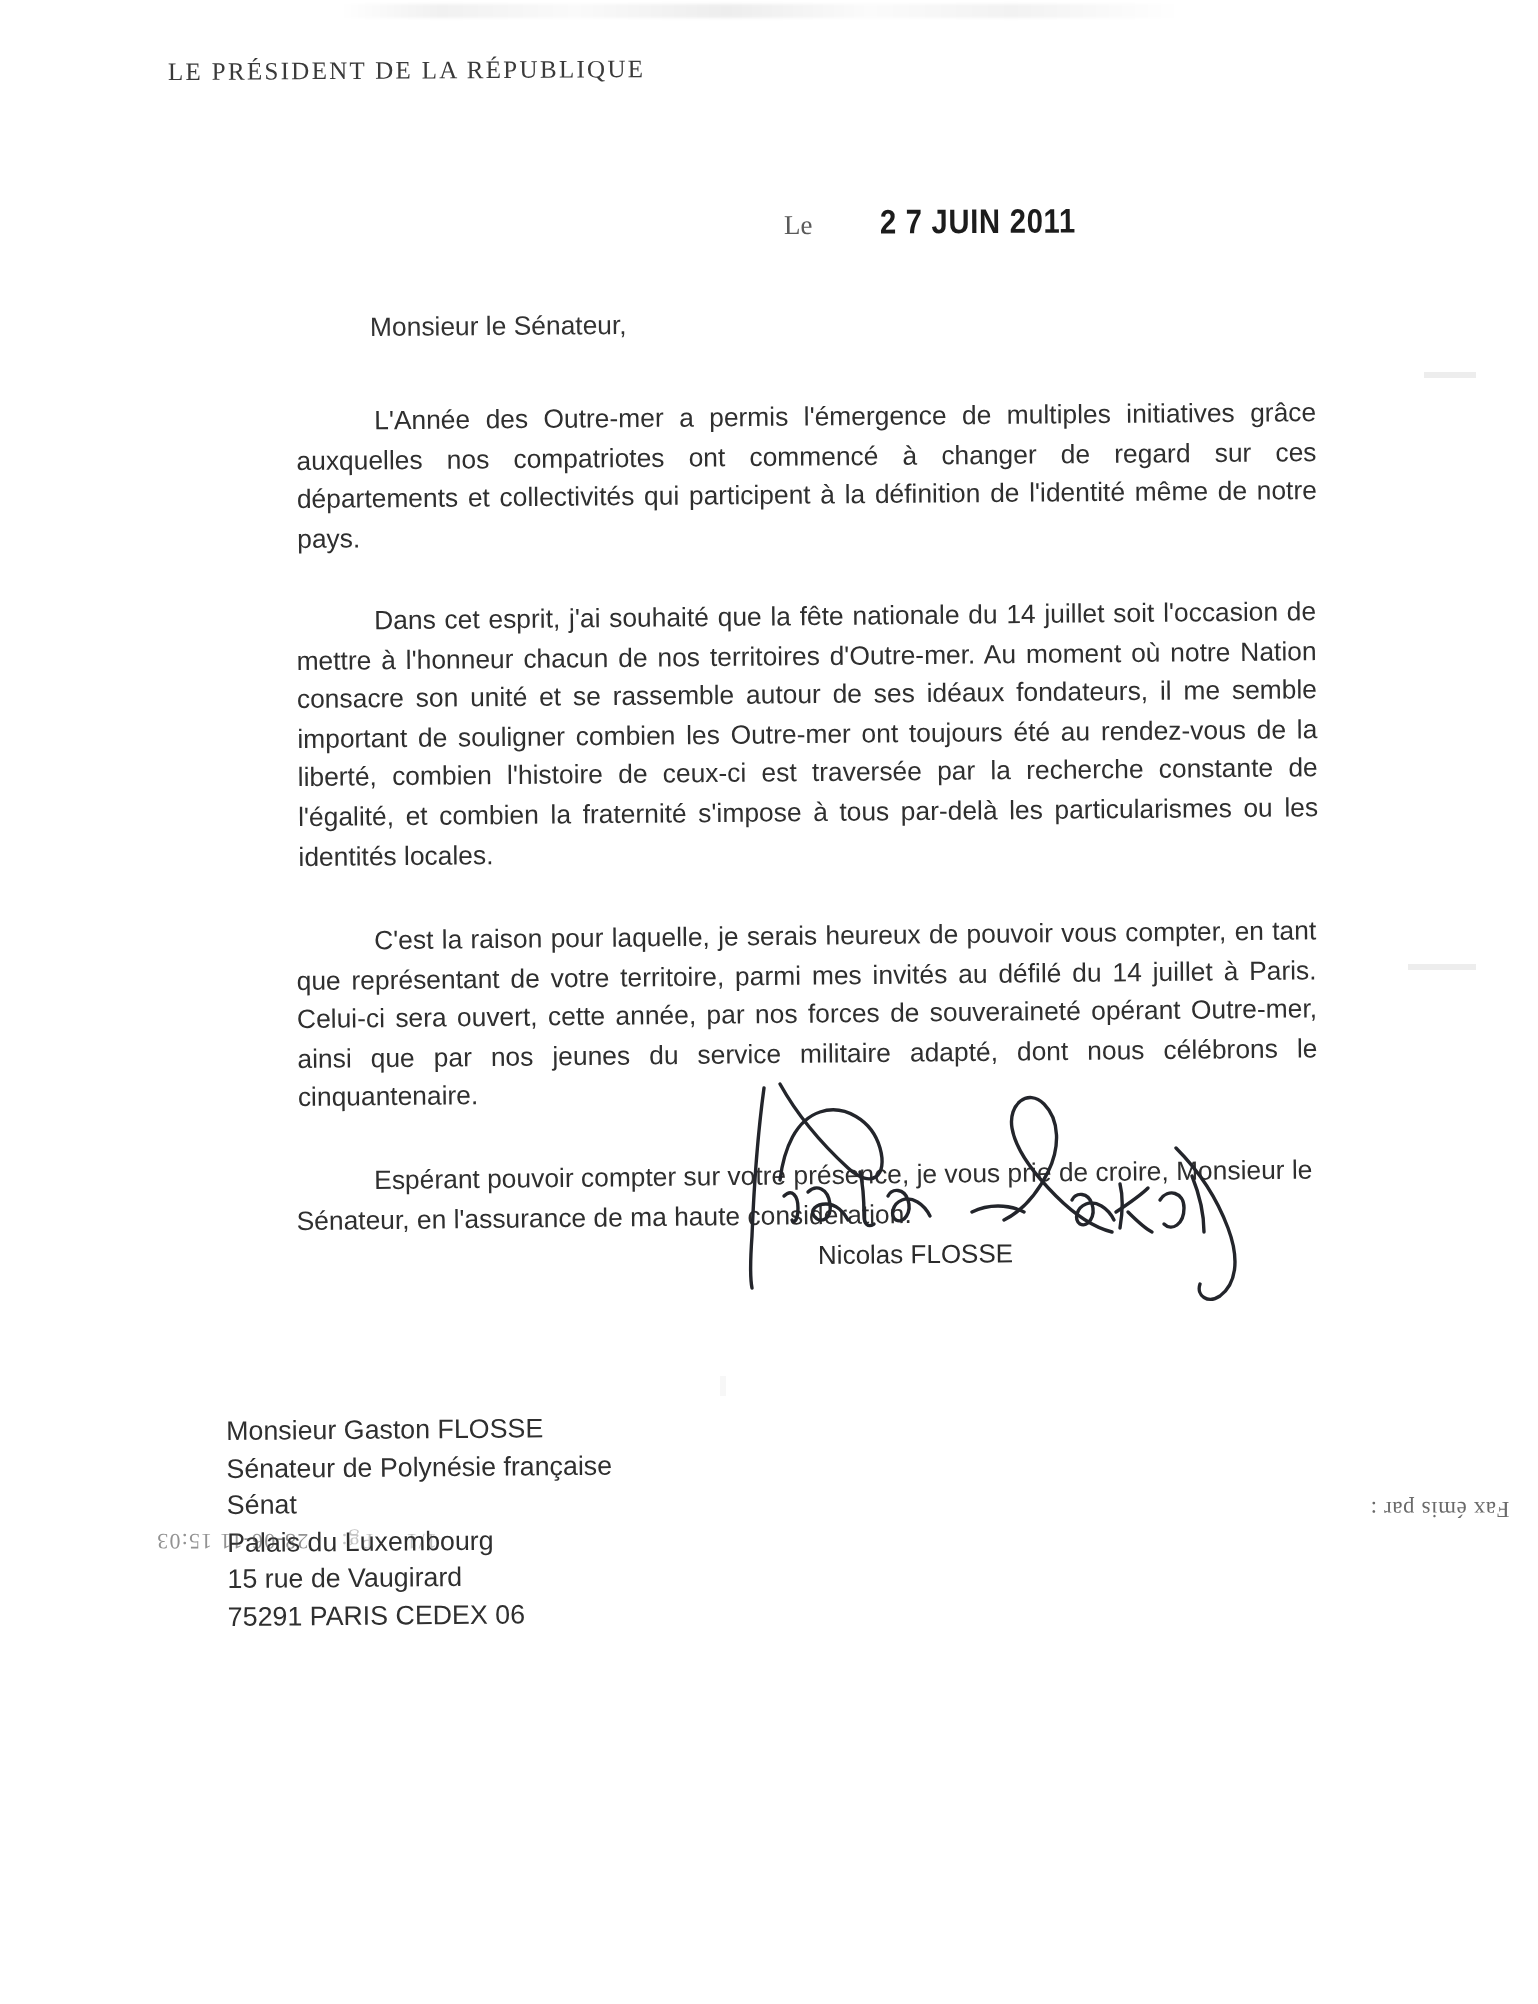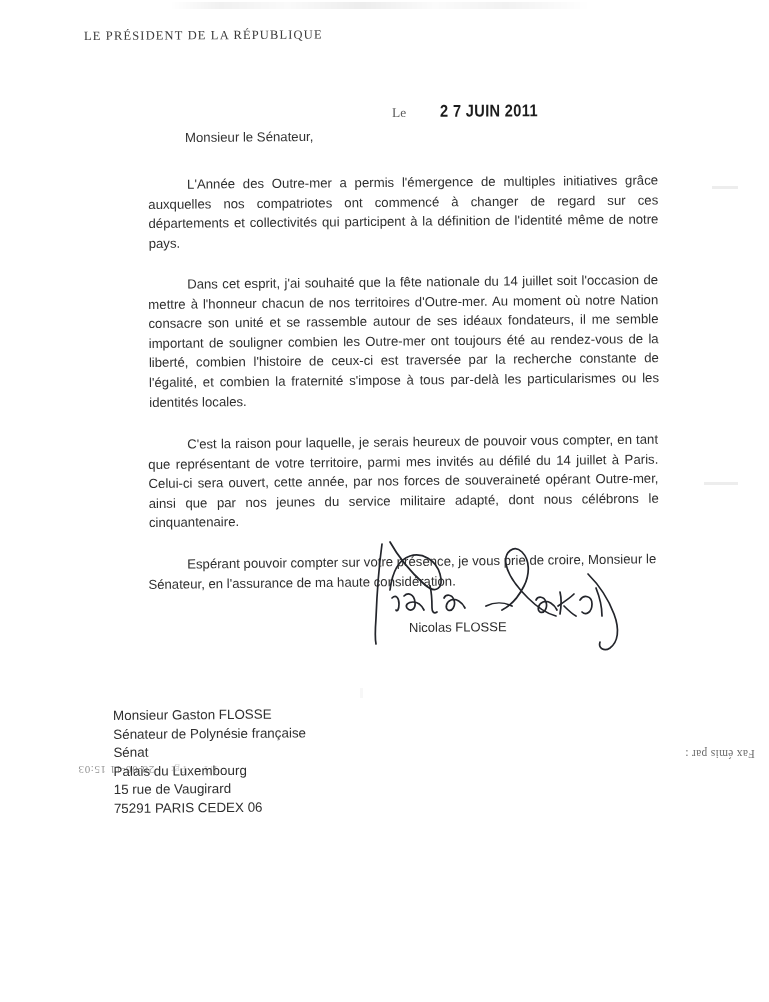--- a/index.html
+++ b/index.html
@@ -84,21 +84,21 @@
     color: #1c1c1c;
     transform: scaleX(0.86);
     transform-origin: left baseline;
     white-space: nowrap;
   }
 
   
   .body-block {
     position: absolute;
     left: 148px;
-    top: 130px;
+    top: 156px;
     width: 510px;
   }
 
   .salutation {
     font-size: 13.2px;
     color: #333333;
     margin: 0 0 30px 37px;
     transform: rotate(-0.45deg);
     transform-origin: left center;
   }

